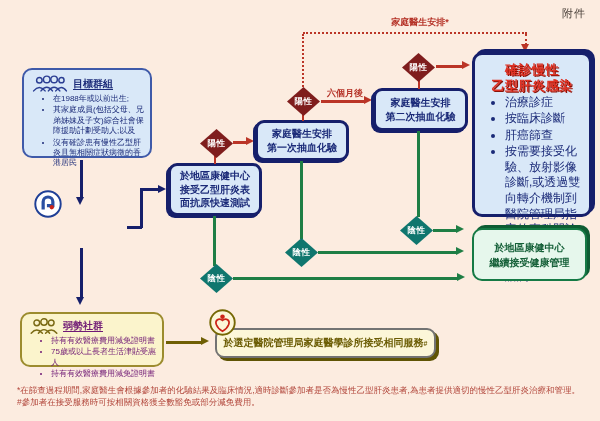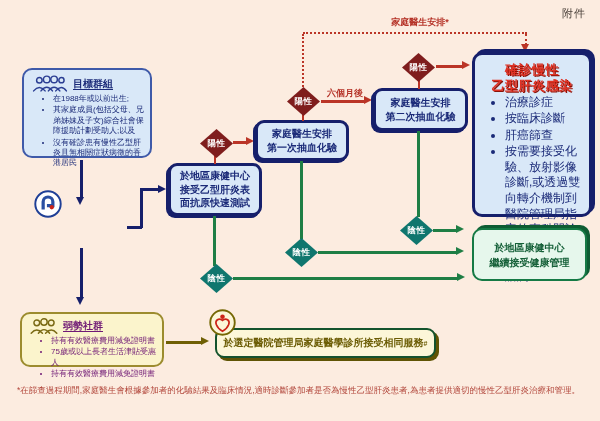--- a/index.html
+++ b/index.html
@@ -38,21 +38,21 @@
     font-size:13px;font-weight:700;color:#e03224;text-align:center;line-height:1.25;
     text-shadow:1.2px 1.2px 0 #8a1208;letter-spacing:.5px;margin-bottom:0;
   }
   .box-confirm ul.blist{font-size:12px;color:#1b2a78;padding-left:13px;word-break:break-all;}
   .box-green{
     background:#e6f7ec;border:2.5px solid #157a45;border-radius:10px;
     box-shadow:3px -3px 0 #0e5c33;color:#156038;font-weight:600;font-size:10px;
     display:flex;align-items:center;justify-content:center;text-align:center;line-height:1.5;
   }
   .box-olive{
-    background:#fcf6d8;border:2px solid #14532d;border-radius:9px;
+    background:#fcf6d8;border:2px solid #737373;border-radius:9px;
     box-shadow:3px 3px 0 #5f5404;color:#6b5c04;font-size:10px;font-weight:600;
     display:flex;align-items:center;justify-content:center;text-align:center;
   }
   .diamond{
     width:33px;height:29px;clip-path:polygon(50% 0,100% 50%,50% 100%,0 50%);
     display:flex;align-items:center;justify-content:center;
     color:#fff;font-size:8.5px;font-weight:700;letter-spacing:.5px;
   }
   .d-red{background:#7f1d1d;}
   .d-green{background:#0f766e;}
@@ -209,14 +209,15 @@
     <span>於選定醫院管理局家庭醫學診所接受相同服務</span>
       <sup class="hash">#</sup>
   </div>
   <svg class="abs" style="left:209px;top:309px;" width="27" height="27" viewBox="0 0 26 26">
     <circle cx="13" cy="13" r="11.8" fill="#fcf6d8" stroke="#756704" stroke-width="1.8"></circle>
     <circle cx="13" cy="7.5" r="2.2" fill="#cc2418"></circle>
     <path d="M13 11 C9.5 8,5.5 11,7 15 C8.5 19,13 21.5,13 21.5 C13 21.5,17.5 19,19 15 C20.5 11,16.5 8,13 11 Z" fill="none" stroke="#cc2418" stroke-width="1.6"></path>
   </svg>
 
   <div class="abs footnote" style="left:17px;top:385px;width:575px;">*在篩查過程期間,家庭醫生會根據參加者的化驗結果及臨床情況,適時診斷參加者是否為慢性乙型肝炎患者,為患者提供適切的慢性乙型肝炎治療和管理。</div>
+  <div class="abs footnote" style="left:17px;top:397px;width:575px;">#參加者在接受服務時可按相關資格獲全數豁免或部分減免費用。</div>
 
 </div>
 
 </body></html>

